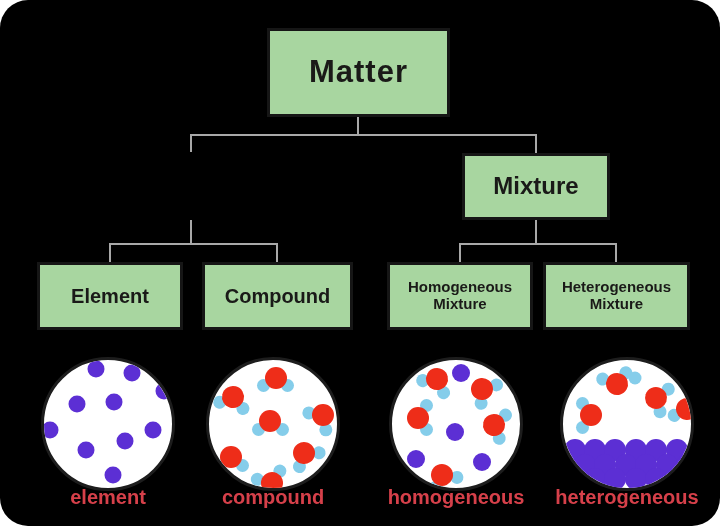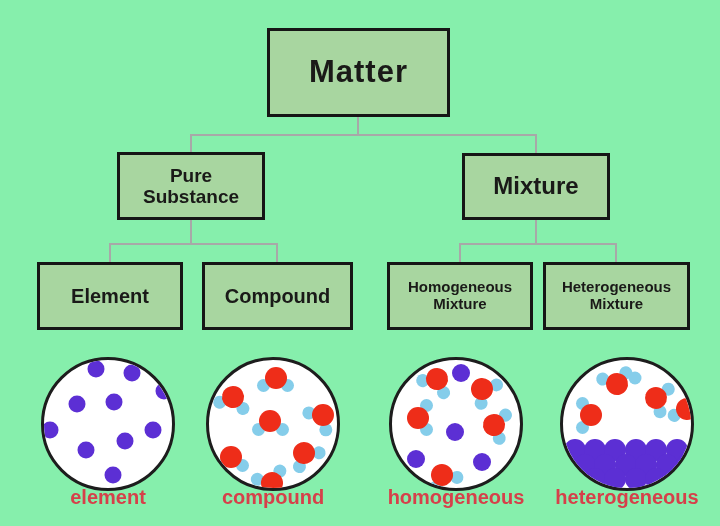--- a/index.html
+++ b/index.html
@@ -25,41 +25,39 @@
     position:absolute;width:150px;text-align:center;
     font-weight:700;font-size:20px;color:#d6404a;
   }
   .p-dot{position:absolute;border-radius:50%;transform:translate(-50%,-50%);}
   .p-mol{position:absolute;width:0;height:0;}
   .p-atom{position:absolute;border-radius:50%;}
 </style>
 </head>
 <body>
 
-<div class="stage" style="background: #86efac;">
+<div class="stage" style="background: #000000; border-radius: 28px;">
 
   <div class="connector v-line" style="left: 357px; top: 117px; height: 19px; background: rgb(168, 168, 168);"></div>
   <div class="connector h-line" style="left: 191px; top: 134px; width: 346px; background: rgb(168, 168, 168);"></div>
   <div class="connector v-line" style="left: 190px; top: 134px; height: 18px; background: rgb(168, 168, 168);"></div>
   <div class="connector v-line" style="left: 535px; top: 134px; height: 19px; background: rgb(168, 168, 168);"></div>
 
   <div class="connector v-line" style="left: 190px; top: 220px; height: 23px; background: rgb(168, 168, 168);"></div>
   <div class="connector h-line" style="left: 110px; top: 243px; width: 167px; background: rgb(168, 168, 168);"></div>
   <div class="connector v-line" style="left: 109px; top: 243px; height: 19px; background: rgb(168, 168, 168);"></div>
   <div class="connector v-line" style="left: 276px; top: 243px; height: 19px; background: rgb(168, 168, 168);"></div>
 
   <div class="connector v-line" style="left: 535px; top: 220px; height: 23px; background: rgb(168, 168, 168);"></div>
   <div class="connector h-line" style="left: 460px; top: 243px; width: 156px; background: rgb(168, 168, 168);"></div>
   <div class="connector v-line" style="left: 459px; top: 243px; height: 19px; background: rgb(168, 168, 168);"></div>
   <div class="connector v-line" style="left: 615px; top: 243px; height: 19px; background: rgb(168, 168, 168);"></div>
 
   <div class="node" style="left: 267px; top: 28px; width: 183px; height: 89px; font-size: 31px; letter-spacing: 1px; background: rgb(168, 214, 160); border-color: rgb(22, 22, 22); color: rgb(26, 26, 24);">Matter</div>
 
-  <div class="node" style="left: 117px; top: 152px; width: 148px; height: 68px; font-size: 19px; background: rgb(168, 214, 160); border-color: rgb(22, 22, 22); color: rgb(26, 26, 24);">Pure
-Substance</div>
 
   <div class="node" style="left: 462px; top: 153px; width: 148px; height: 67px; font-size: 24px; background: rgb(168, 214, 160); border-color: rgb(22, 22, 22); color: rgb(26, 26, 24);">Mixture</div>
 
   <div class="node" style="left: 37px; top: 262px; width: 146px; height: 68px; font-size: 20px; background: rgb(168, 214, 160); border-color: rgb(22, 22, 22); color: rgb(26, 26, 24);">Element</div>
 
   <div class="node" style="left: 202px; top: 262px; width: 151px; height: 68px; font-size: 20px; background: rgb(168, 214, 160); border-color: rgb(22, 22, 22); color: rgb(26, 26, 24);">Compound</div>
 
   <div class="node" style="left: 387px; top: 262px; width: 146px; height: 68px; font-size: 15px; background: rgb(168, 214, 160); border-color: rgb(22, 22, 22); color: rgb(26, 26, 24);">Homogeneous
 Mixture</div>
 

